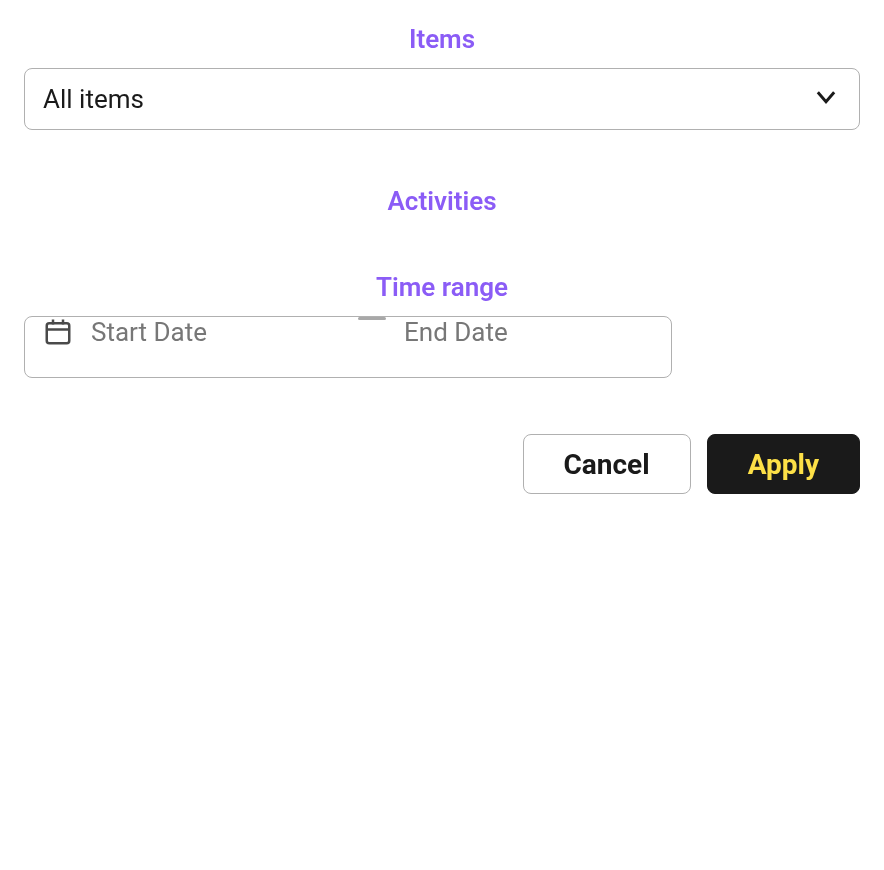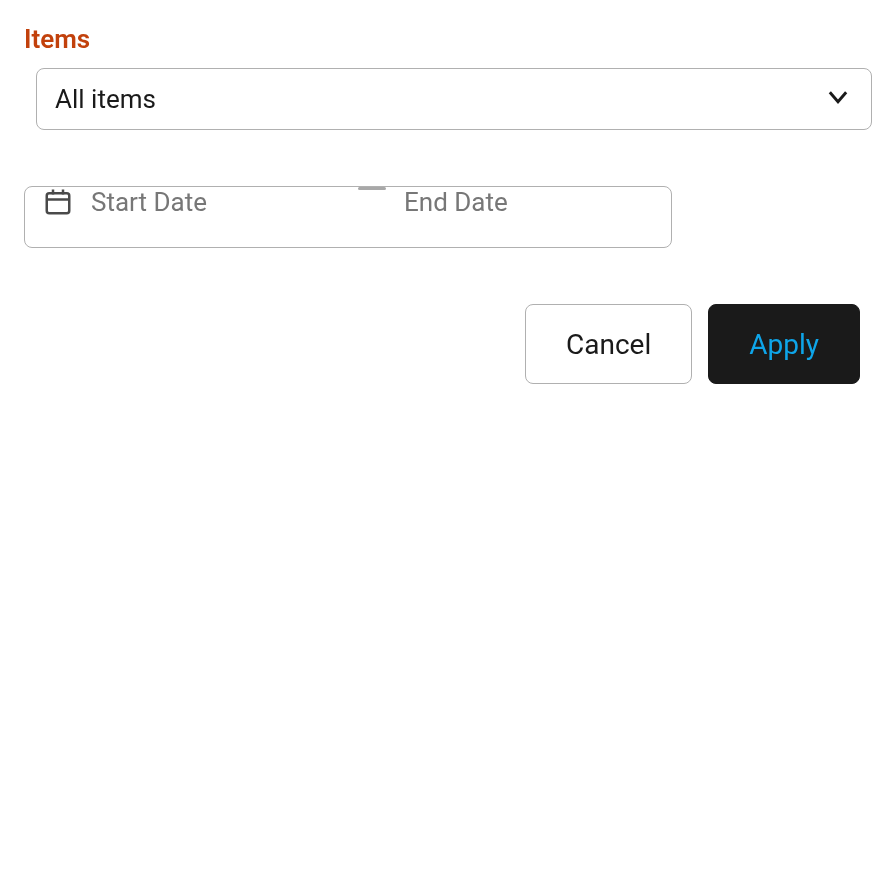--- a/index.html
+++ b/index.html
@@ -14,28 +14,28 @@
       height: 870px;
       padding: 24px;
       color: #1a1a1a;
     }
     .field-group {
       margin-bottom: 56px;
     }
     .field-label {
       font-size: 26px;
       font-weight: 600;
-      color: #c2410c;
+      color: #8b5cf6;
       margin-bottom: 14px;
       display: block;
+      text-align: center;
     }
     .select-wrapper {
       position: relative;
       width: 100%;
-      margin-left: 12px;
     }
     .select-input {
       width: 100%;
       height: 62px;
       border: 1.5px solid #b0b0b0;
       border-radius: 8px;
       background: #ffffff;
       font-size: 26px;
       color: #1a1a1a;
       padding: 0 56px 0 18px;
@@ -96,39 +96,39 @@
       border-radius: 2px;
       flex-shrink: 0;
     }
     .button-row {
       display: flex;
       justify-content: flex-end;
       gap: 16px;
       margin-top: 56px;
     }
     .btn {
-      height: 80px;
+      height: 60px;
       padding: 0 40px;
       font-size: 28px;
-      font-weight: 400;
+      font-weight: 700;
       border-radius: 8px;
       cursor: pointer;
       font-family: inherit;
       display: flex;
       align-items: center;
       justify-content: center;
     }
     .btn-cancel {
       background: #ffffff;
       color: #1a1a1a;
       border: 1.5px solid #b0b0b0;
     }
     .btn-apply {
       background: #1a1a1a;
-      color: #0ea5e9;
+      color: #fde047;
       border: 1.5px solid #1a1a1a;
     }
   </style>
 </head>
 <body>
 
 <div class="field-group">
   <label class="field-label">Items</label>
   <div class="select-wrapper">
     <div class="select-input">
@@ -136,26 +136,28 @@
     </div>
     <span class="chevron-icon">
       <svg viewBox="0 0 24 24">
           <polyline points="5 8 12 16 19 8"></polyline>
         </svg>
     </span>
   </div>
 </div>
 
 <div class="field-group">
+  <label class="field-label">Activities</label>
 </div>
 
 <div class="field-group">
 </div>
 
 <div class="field-group">
+  <label class="field-label">Time range</label>
   <div class="date-range-wrapper">
     <span class="calendar-icon">
       <svg viewBox="0 0 24 24">
         <rect x="3" y="5" width="18" height="16" rx="2"></rect>
         <line x1="8" y1="2" x2="8" y2="6"></line>
         <line x1="16" y1="2" x2="16" y2="6"></line>
         <line x1="3" y1="10" x2="21" y2="10"></line>
       </svg>
     </span>
     <input type="text" class="date-input" placeholder="Start Date" style="">

